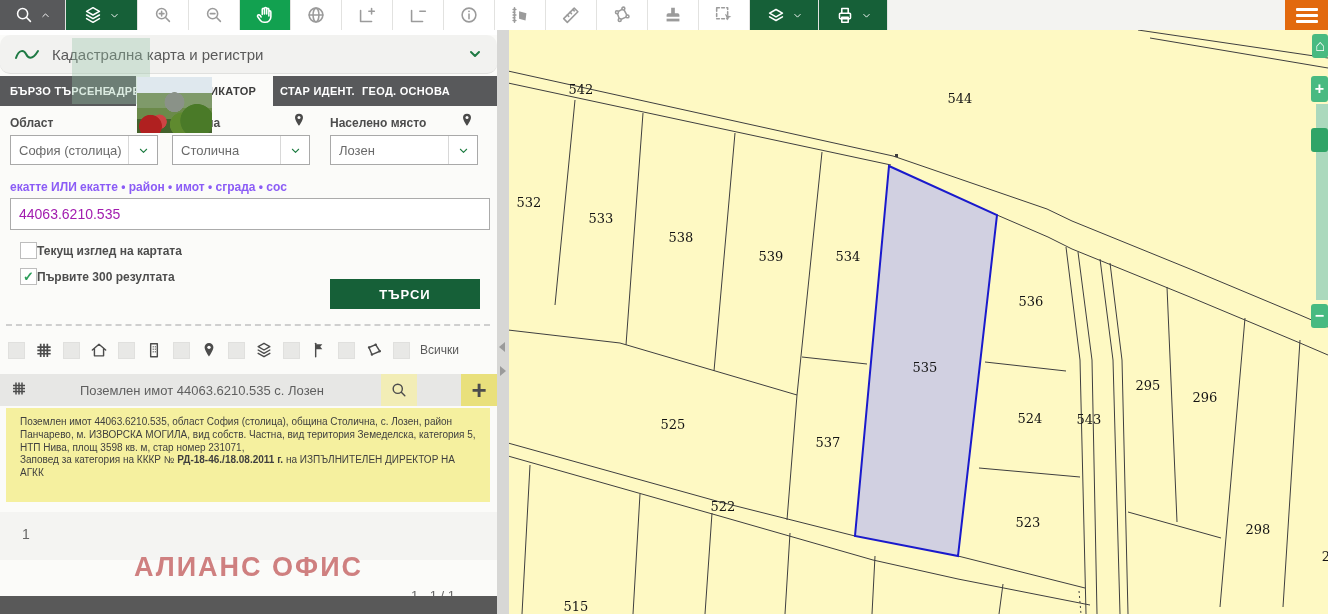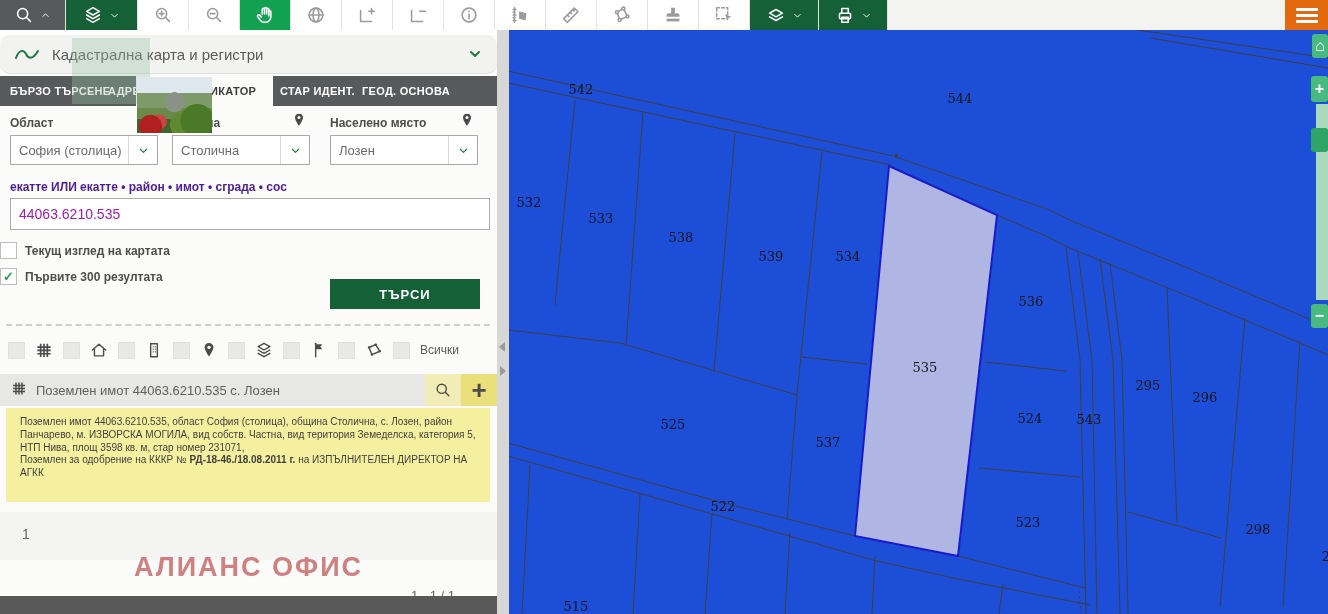--- a/index.html
+++ b/index.html
@@ -29,48 +29,48 @@
       radial-gradient(circle at 80% 78%, #4a7a28 0 22%, transparent 23%),
       radial-gradient(circle at 60% 85%, #5f8a2f 0 18%, transparent 19%),
       radial-gradient(circle at 50% 45%, #8a9288 0 20%, transparent 21%),
       linear-gradient(180deg,#dfe8ee 0 28%,#7f9a6a 28% 55%,#6b8a4a 55% 75%,#44622c 75% 100%);}
   #sb-form{position:absolute;left:0;top:71px;width:497px;}
   .fld-label{position:absolute;top:10px;font-size:12px;font-weight:bold;color:#4d4d4d;}
   .pin{position:absolute;top:5px;width:14px;height:18px;}
   .select{position:absolute;top:29px;height:30px;background:#fff;border:1px solid #a9a9a9;display:flex;align-items:center;box-sizing:border-box;cursor:pointer;}
   .select .val{flex:1;font-size:13px;color:#6a6a6a;padding-left:8px;white-space:nowrap;overflow:hidden;}
   .select .chev{width:28px;border-left:1px solid #d8d8d8;display:flex;align-items:center;justify-content:center;height:100%;}
-  #code-label{position:absolute;left:10px;top:74px;font-size:12px;font-weight:bold;color:#4c1d95;}
+  #code-label{position:absolute;left:10px;top:74px;font-size:12px;font-weight:bold;color:#8b5cf6;}
   #code-input{position:absolute;left:10px;top:92px;width:468px;height:28px;border:1px solid #ababab;font-size:14px;color:#a21caf;padding-left:8px;font-family:"Liberation Sans",sans-serif;background:#fff;box-sizing:content-box;}
-  .cb-row{position:absolute;left:0;display:flex;align-items:center;gap:8px;cursor:pointer;}
+  .cb-row{position:absolute;left:20px;display:flex;align-items:center;gap:0;cursor:pointer;}
   .cb{width:15px;height:15px;border:1px solid #bdbdbd;background:#fff;display:flex;align-items:center;justify-content:center;font-size:13px;color:#2e9e5b;font-weight:bold;}
   .cb-lb{font-size:12px;font-weight:bold;color:#4d4d4d;}
   #search-btn{position:absolute;left:330px;top:173px;width:150px;height:30px;background:#166038;color:#fff;border:none;font-size:13px;font-weight:bold;letter-spacing:1px;cursor:pointer;font-family:"Liberation Sans",sans-serif;}
   #dashed-div{position:absolute;left:6px;top:218px;width:484px;border-top:2px dashed #cfcfcf;}
   #filter-row{position:absolute;left:0px;top:230px;width:553px;height:28px;display:flex;align-items:center;}
   #filter-row .cb{margin-left:8px;background:#e8e8e6;border-color:#e0e0de;}
   #filter-row .ficon{margin-left:8px;width:22px;height:22px;display:flex;align-items:center;justify-content:center;}
   #all-label{margin-left:10px;font-size:12px;color:#5a5a5a;}
-  #result-bar{position:absolute;left:0;top:268px;width:497px;height:32px;background:#e7e7e5;display:flex;align-items:center;}
+  #result-bar{position:absolute;left:0;top:268px;width:497px;height:32px;background:#e7e7e5;display:flex;align-items:center;gap:44px;}
   #result-bar .gi{margin:0 8px 0 10px;}
   #result-title{flex:1;font-size:13px;color:#5f5f5f;white-space:nowrap;overflow:hidden;}
   #res-search{width:36px;height:32px;background:#f2edb6;display:flex;align-items:center;justify-content:center;cursor:pointer;}
   #res-plus{width:36px;height:32px;background:#e9e07c;display:flex;align-items:center;justify-content:center;cursor:pointer;font-size:26px;color:#4c4c4c;font-weight:bold;line-height:1;}
   #info-box{position:absolute;left:6px;top:302px;width:484px;height:94px;background:#f5f09f;color:#3f3f3f;font-size:10px;line-height:1.28;padding:8px 14px;box-sizing:border-box;}
   #pagination{position:absolute;left:0;top:406px;width:497px;height:48px;background:#f4f4f2;}
   #page-num{position:absolute;left:22px;top:14px;font-size:14px;color:#666;}
   #page-range{position:absolute;right:42px;top:30px;font-size:13px;color:#666;margin-top:46px;}
   #watermark{position:absolute;left:0;top:446px;width:497px;text-align:center;font-size:27px;font-weight:bold;letter-spacing:2px;color:#cf8080;z-index:5;}
   #sb-footer{position:absolute;left:0;top:490px;width:497px;height:89px;background:#595959;}
   
   #splitter{position:absolute;left:497px;top:30px;width:12px;height:584px;background:#d7d7d5;cursor:col-resize;}
   #splitter .tri-l{position:absolute;left:2px;top:312px;width:0;height:0;border-right:6px solid #9a9a9a;border-top:5px solid transparent;border-bottom:5px solid transparent;}
   #splitter .tri-r{position:absolute;left:3px;top:336px;width:0;height:0;border-left:6px solid #9a9a9a;border-top:5px solid transparent;border-bottom:5px solid transparent;}
   
-  #map{position:absolute;left:509px;top:30px;width:819px;height:584px;background:#1d4ed8;}
+  #map{position:absolute;left:509px;top:30px;width:819px;height:584px;background:#fef9c3;}
   #map svg{position:absolute;left:0;top:0;}
   
   .zoomctl{position:absolute;background:#48ba81;color:#fff;text-align:center;font-weight:bold;border-radius:3px;cursor:pointer;}
   #zoom-track{position:absolute;left:1316px;top:104px;width:12px;height:196px;background:#abd9bd;cursor:pointer;}
   #zoom-handle{position:absolute;left:1311px;top:128px;width:17px;height:24px;background:#2fa467;border-radius:3px;cursor:grab;}
 </style>
 </head>
 <body>
 
 <div id="toolbar">
@@ -374,21 +374,21 @@
             <svg width="20" height="20" viewBox="0 0 24 24">
               <circle cx="10.5" cy="10.5" r="5.5" fill="none" stroke="#4c4c4c" stroke-width="1.7" stroke-linecap="round" stroke-linejoin="round"></circle>
               <path d="M14.8 14.8 19 19" fill="none" stroke="#4c4c4c" stroke-width="1.7" stroke-linecap="round" stroke-linejoin="round"></path>
             </svg>
           </span>
         </span>
       <span id="res-plus">+</span>
     </div>
     <div id="info-box">
       <span>Поземлен имот 44063.6210.535, област София (столица), община Столична, с. Лозен, район Панчарево, м. ИЗВОРСКА МОГИЛА, вид собств. Частна, вид територия Земеделска, категория 5, НТП Нива, площ 3598 кв. м, стар номер 231071,</span><br>
-      <span>Поземлен за одобрение на КККР № </span><b>РД-18-46./18.08.2011 г.</b><span> на ИЗПЪЛНИТЕЛЕН ДИРЕКТОР НА АГКК</span>
+      <span>Заповед за категория на КККР № </span><b>РД-18-46./18.08.2011 г.</b><span> на ИЗПЪЛНИТЕЛЕН ДИРЕКТОР НА АГКК</span>
     </div>
     <div id="pagination">
       <span id="page-num">1</span>
       <span id="page-range">1 - 1 / 1</span>
     </div>
     <div id="watermark">АЛИАНС ОФИС</div>
     <div id="sb-footer"></div>
   </div>
 </div>
 

